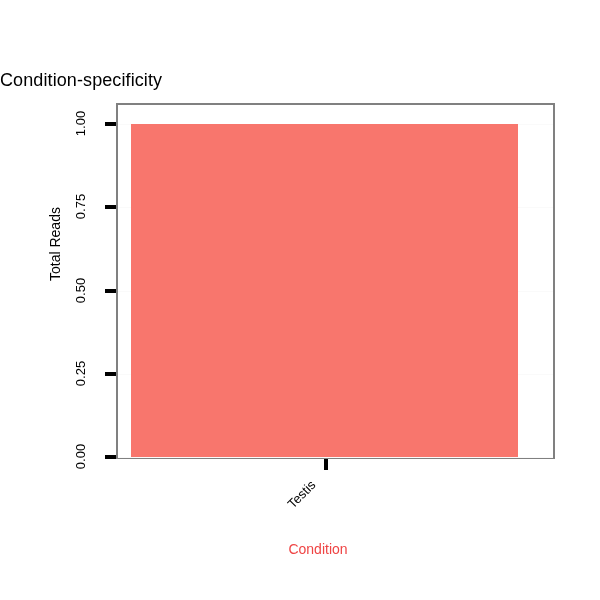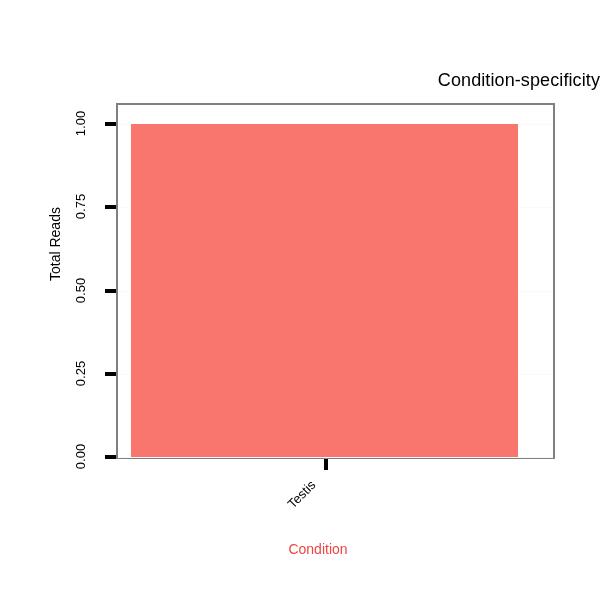--- a/index.html
+++ b/index.html
@@ -21,21 +21,21 @@
     height: 600px;
     background: #ffffff;
   }
 
   
   .chart-title {
     position: absolute;
     left: 0;
     top: 69px;
     width: 600px;
-    text-align: right;
+    text-align: left;
     font-size: 18px;
     line-height: 22px;
     color: #000000;
     letter-spacing: 0.1px;
   }
 
   
   .panel {
     position: absolute;
     left: 116px;

